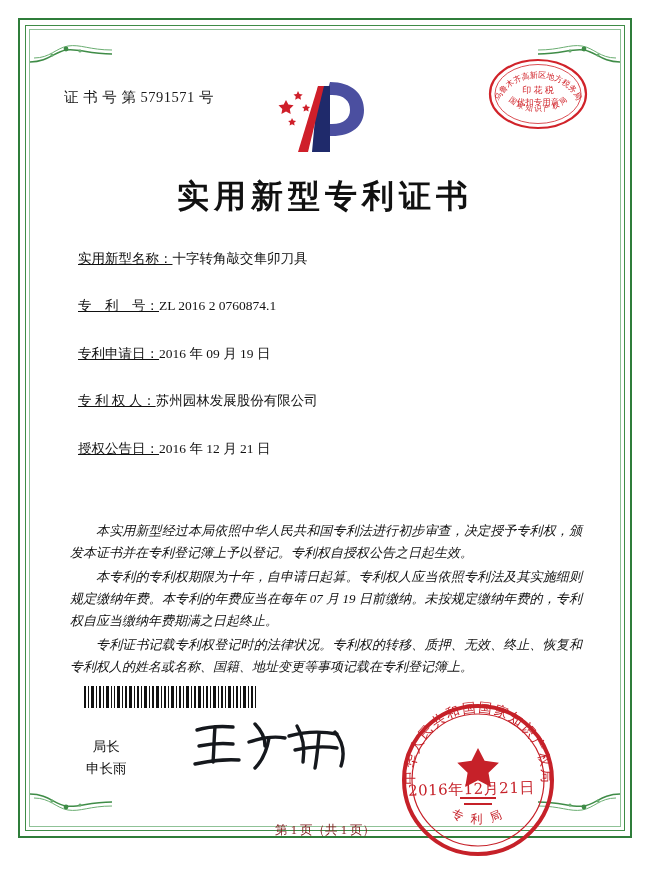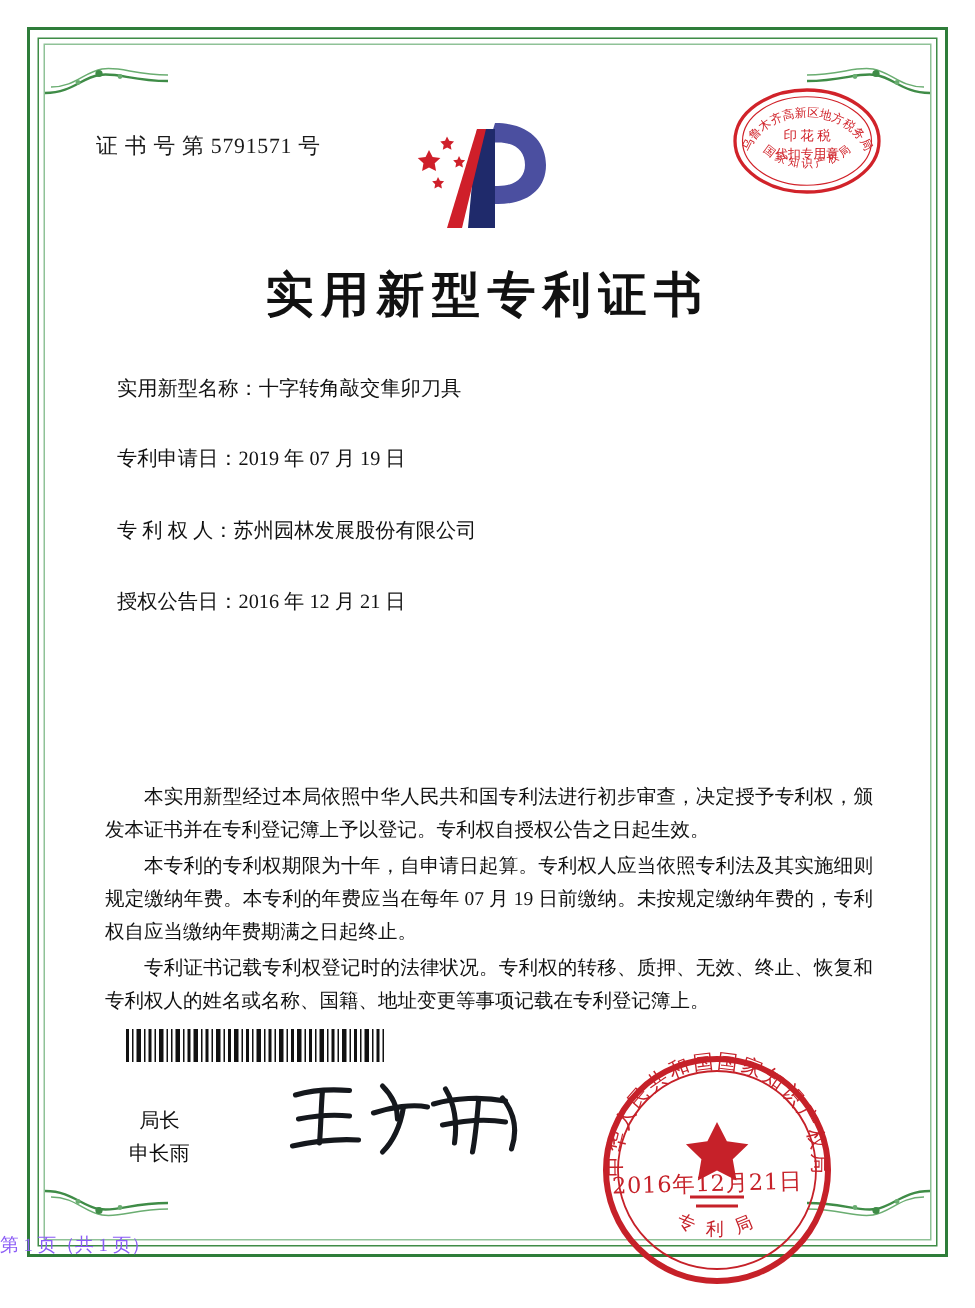--- a/index.html
+++ b/index.html
@@ -109,40 +109,42 @@
   .field-row {
     font-size: 13.5px;
     color: #111;
     margin-bottom: 28.5px;
     white-space: nowrap;
     line-height: 1.4;
   }
   .field-label {
     display: inline-block;
     color: #111;
+    text-decoration: underline;
   }
   .field-value {
     display: inline-block;
     color: #111;
   }
 
   
   .body-text {
     position: absolute;
     left: 70px;
     width: 512px;
     top: 520px;
     font-size: 13px;
     line-height: 22px;
     color: #111;
     text-align: justify;
   }
   .body-text p {
     margin: 0 0 2px 0;
     text-indent: 26px;
+    font-style: italic;
   }
 
   
   .barcode {
     position: absolute;
     left: 84px;
     top: 686px;
     width: 172px;
     height: 22px;
   }
@@ -179,23 +181,23 @@
     color: #c62129;
     letter-spacing: 0.5px;
     font-family: "DejaVu Serif", serif;
     transform: rotate(-1.5deg);
   }
   .page-footer {
     position: absolute;
     left: 0;
     right: 0;
     top: 822px;
-    text-align: left;
+    text-align: center;
     font-size: 12.5px;
-    color: #8b5cf6;
+    color: #7f1d1d;
   }
 </style>
 </head>
 <body>
 
 <div class="page">
 
   <div class="border-outer"></div>
   <div class="border-inner"></div>
   <div class="border-hair"></div>
@@ -270,21 +272,24 @@
     </svg>
   </div>
 
   <div class="title">实用新型专利证书</div>
 
   <div class="fields">
     <div class="field-row">
       <span class="field-label">实用新型名称：</span><span class="field-value">十字转角敲交隼卯刀具</span>
     </div>
     <div class="field-row">
-      <span class="field-label">专利申请日：</span><span class="field-value">2019 年 07 月 19 日</span>
+      <span class="field-label">专　利　号：</span><span class="field-value">ZL 2016 2 0760874.1</span>
+    </div>
+    <div class="field-row">
+      <span class="field-label">专利申请日：</span><span class="field-value">2016 年 09 月 19 日</span>
     </div>
     <div class="field-row">
       <span class="field-label">专 利 权 人：</span><span class="field-value">苏州园林发展股份有限公司</span>
     </div>
     <div class="field-row">
       <span class="field-label">授权公告日：</span><span class="field-value">2016 年 12 月 21 日</span>
     </div>
   </div>
 
   <div class="body-text">

